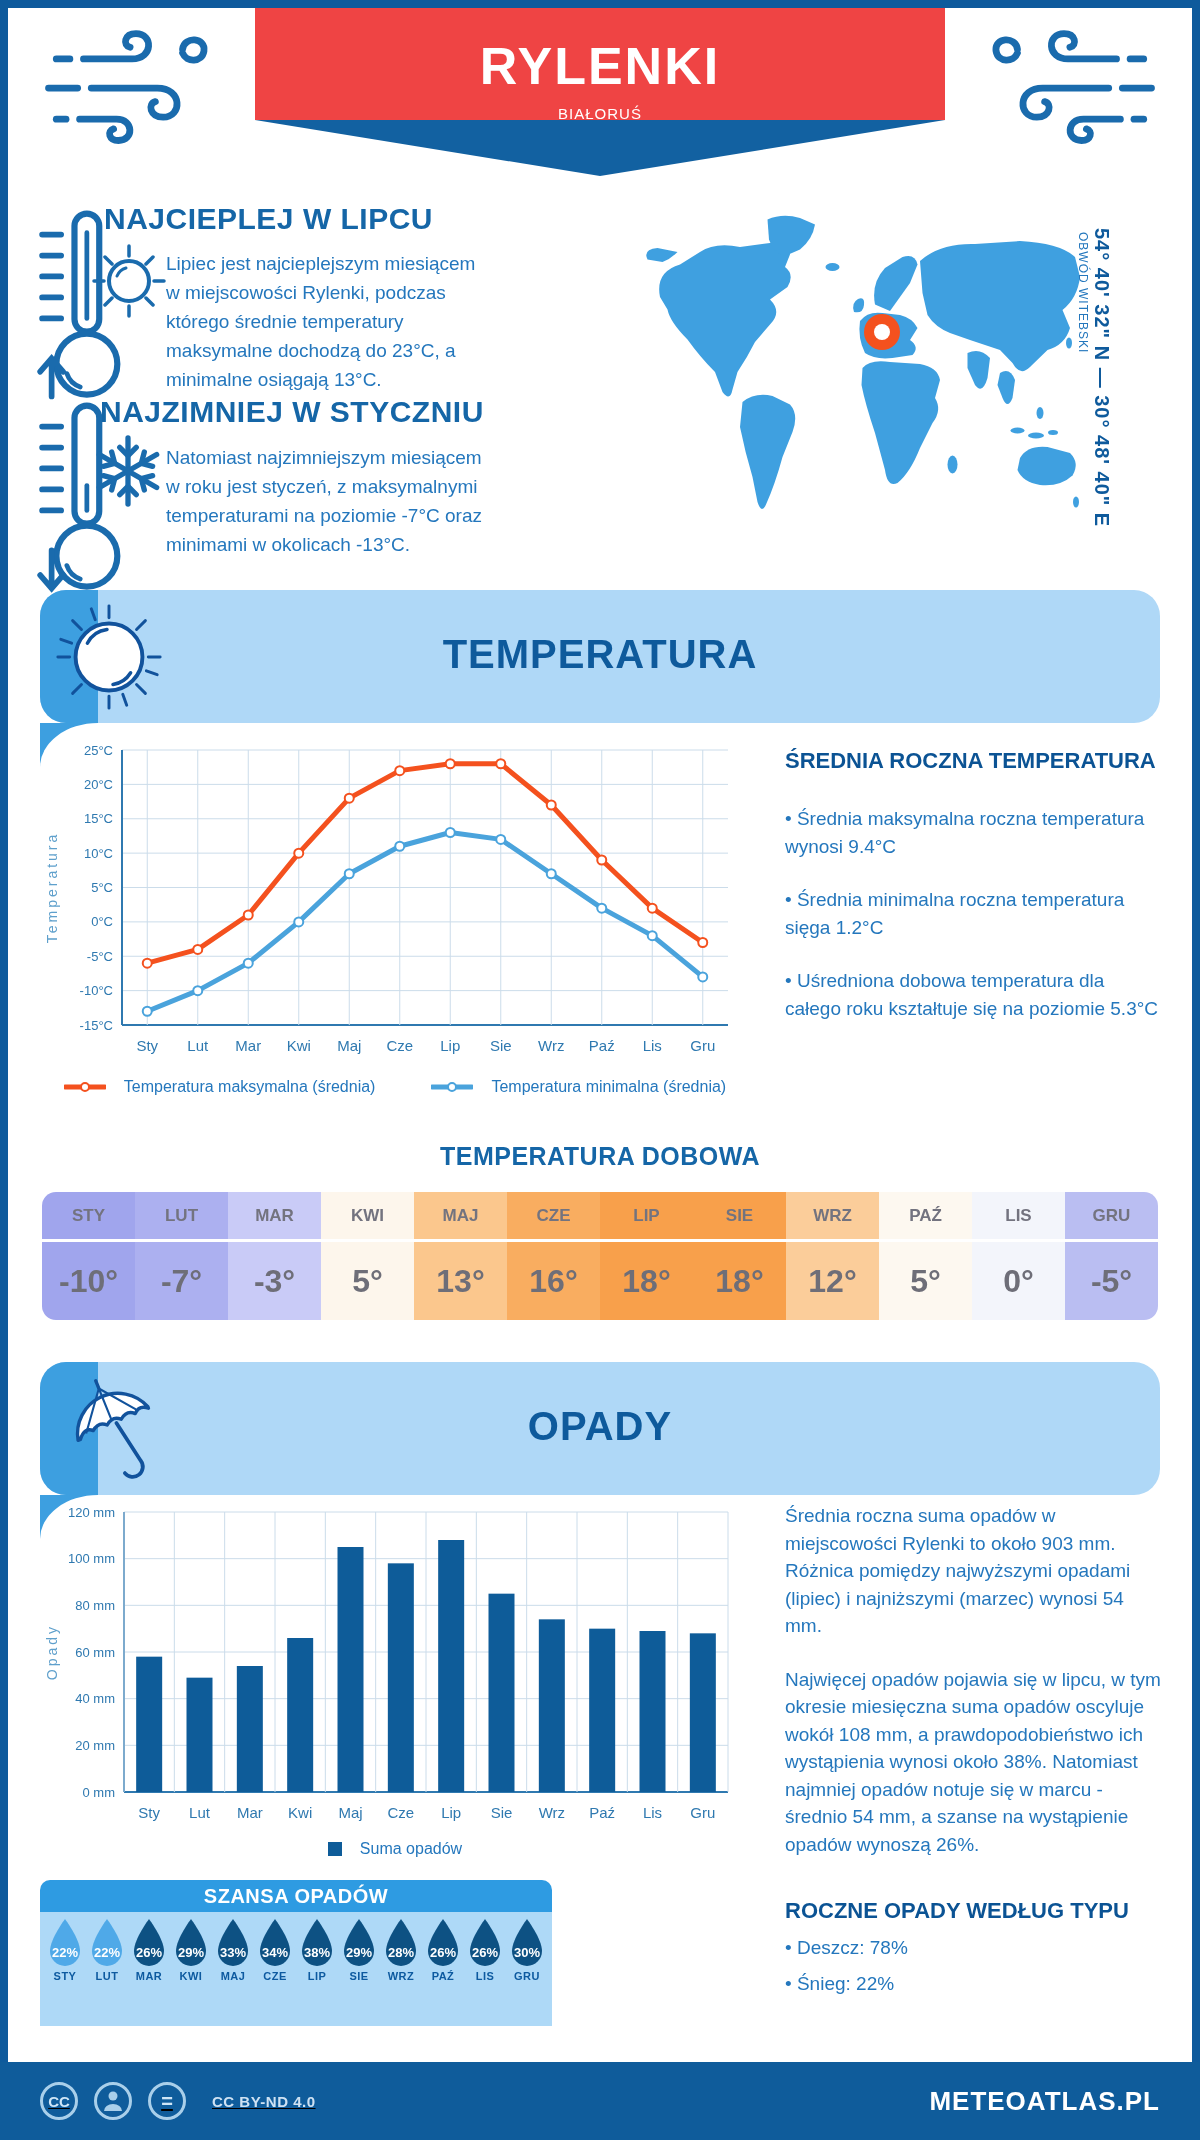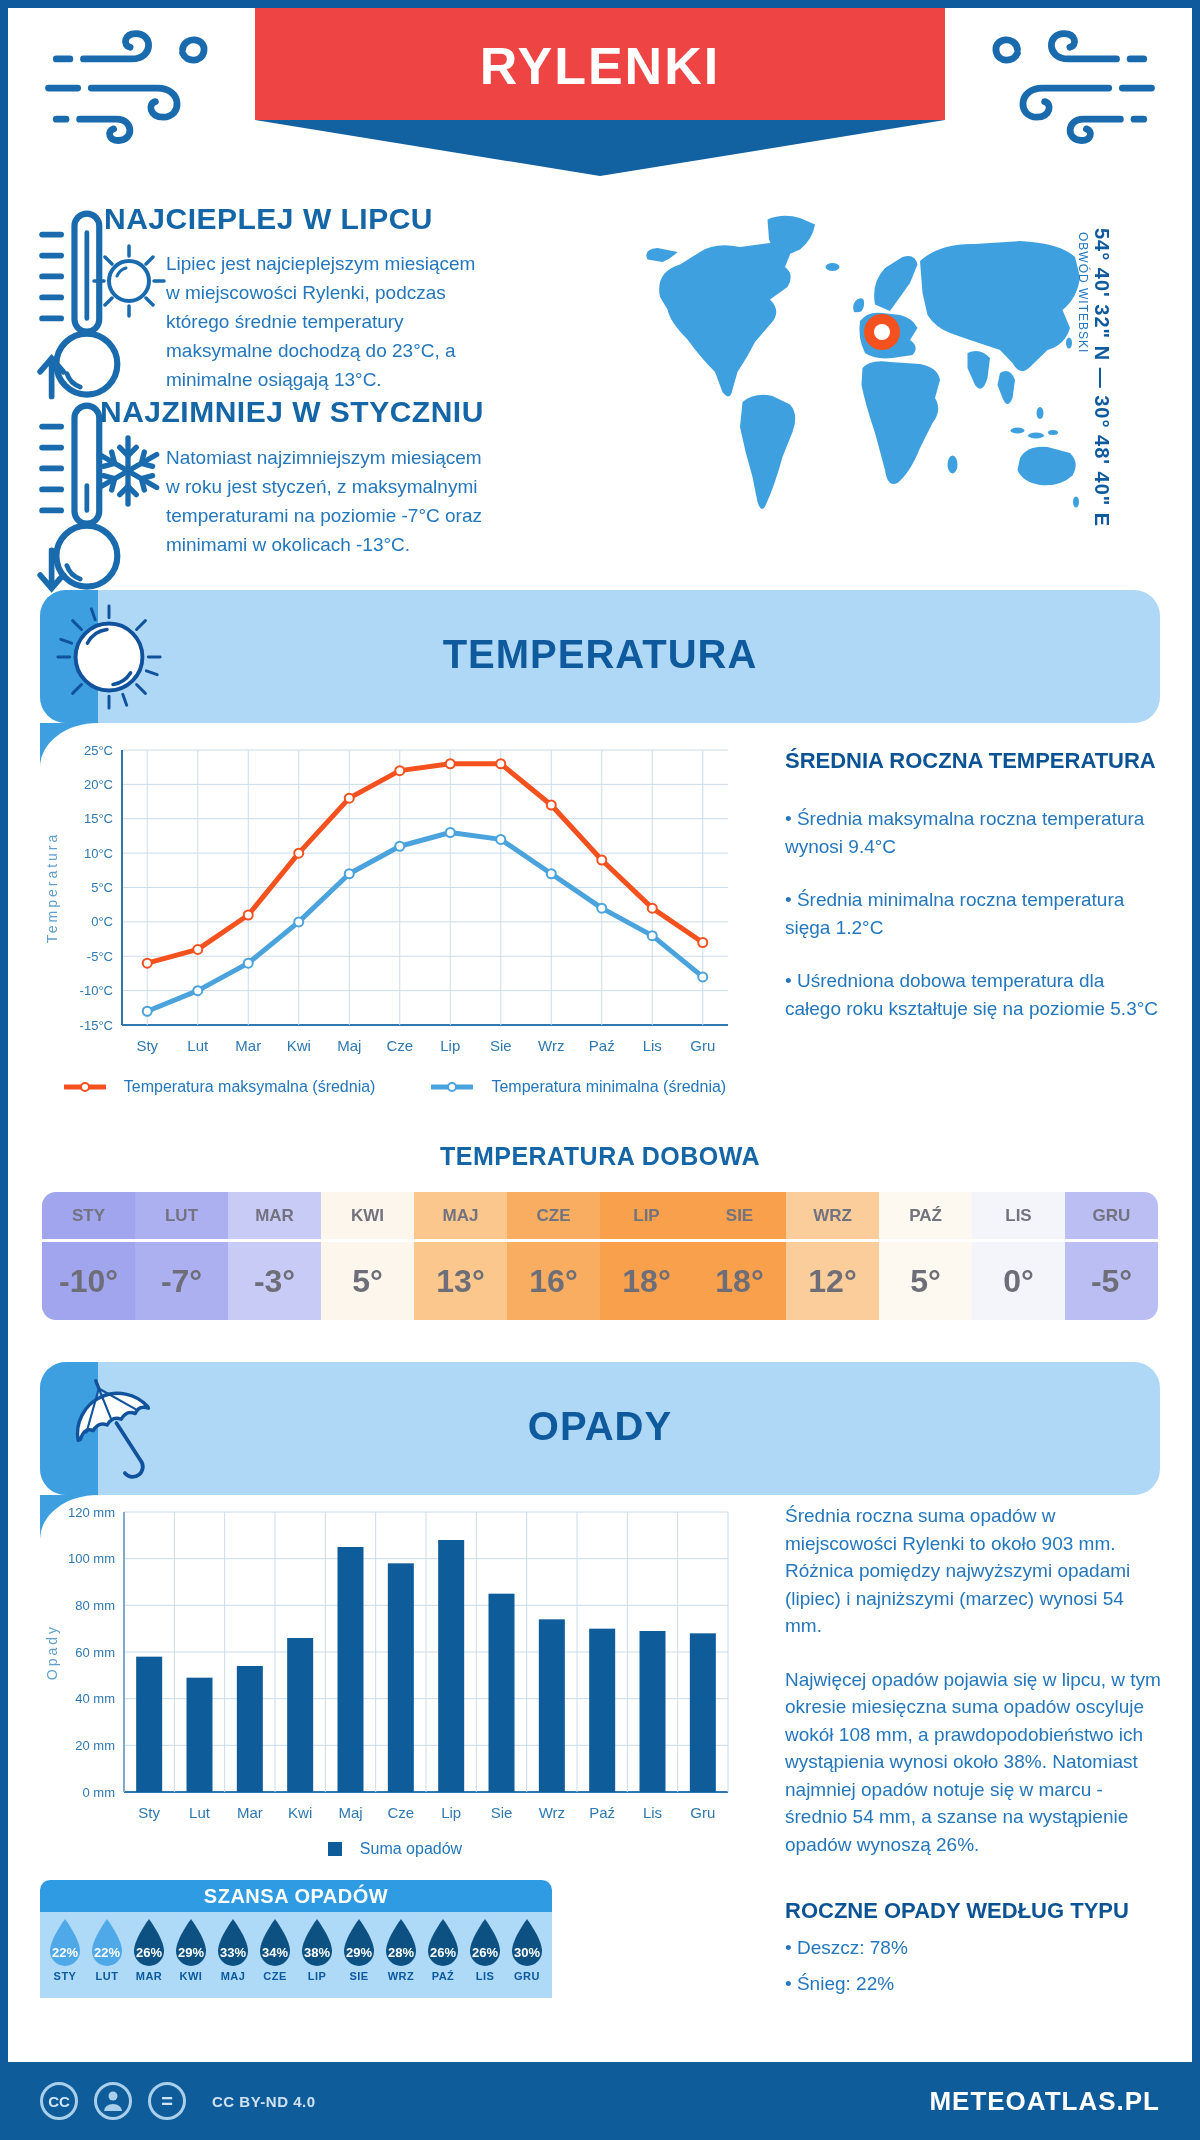--- a/index.html
+++ b/index.html
@@ -45,40 +45,41 @@
 
   
   .tt{position:absolute;left:42px;top:1192px;width:1116px;height:128px;display:flex;border-radius:14px;overflow:hidden;}
   .tt-col{flex:1;display:flex;flex-direction:column;}
   .tt-m{height:50px;display:flex;align-items:center;justify-content:center;font-weight:bold;font-size:17px;color:#73737F;border-bottom:3px solid #fff;}
   .tt-v{flex:1;display:flex;align-items:center;justify-content:center;font-weight:bold;font-size:32px;color:#6E6E78;}
 
   
   .chance{position:absolute;left:40px;top:1880px;width:512px;height:160px;border-radius:10px;overflow:hidden;}
   .chance-h{height:32px;background:#2E9BE2;color:#fff;font-weight:bold;font-size:20px;letter-spacing:.5px;display:flex;align-items:center;justify-content:center;}
-  .chance-b{height:86px;background:#AED9F7;display:flex;padding:6px 4px 0 4px;}
+  .chance-b{height:114px;background:#AED9F7;display:flex;padding:6px 4px 0 4px;}
   .drop-col{flex:1;position:relative;text-align:center;}
   .drop-col svg{display:block;margin:0 auto;}
   .drop-val{position:absolute;left:0;right:0;top:27px;color:#fff;font-weight:bold;font-size:13px;}
   .drop-month{margin-top:2px;color:#0D5AA0;font-weight:bold;font-size:11px;letter-spacing:.5px;}
 
   
   .footer{position:absolute;left:0;right:0;bottom:0;height:78px;background:#0F5C9B;z-index:60;display:flex;align-items:center;}
-  .cc-group{display:flex;align-items:center;gap:16px;margin-left:40px;}
+  .cc-group{display:flex;align-items:center;gap:16px;margin-left:40px;text-decoration:underline;}
   .cc-circle{width:38px;height:38px;border-radius:50%;border:3px solid #A9CFEA;display:flex;align-items:center;justify-content:center;color:#CFE6F7;font-weight:bold;font-size:15px;}
   .cc-label{margin-left:10px;color:#CFE2F3;font-weight:bold;font-size:15px;letter-spacing:.5px;}
   .site{position:absolute;right:40px;top:50%;transform:translateY(-50%);color:#fff;font-weight:bold;font-size:26px;letter-spacing:1px;}
 </style>
 </head>
 <body>
 
 <div class="page">
 
   <div class="header-banner">
     <div class="title">RYLENKI</div>
+    <div class="subtitle">BIAŁORUŚ</div>
   </div>
 
   <svg class="abs" style="left:34px;top:22px;" width="200" height="136" viewBox="0 0 200 140" fill="none" stroke="#1A6BAD" stroke-width="7" stroke-linecap="round">
     <path d="M20 38 h14"></path>
       <path d="M48 38 h50 c22 0 22 -26 4 -26 c-12 0 -14 12 -6 14"></path>
     <path d="M12 68 h30"></path>
       <path d="M56 68 h68 c26 0 26 30 6 30 c-14 0 -16 -14 -8 -16"></path>
     <path d="M20 100 h10"></path>
       <path d="M44 100 h38 c18 0 18 22 2 22 c-10 0 -12 -10 -5 -12"></path>
     <path d="M150 28 c2 -14 24 -12 22 2 c-2 12 -18 12 -22 2"></path>

